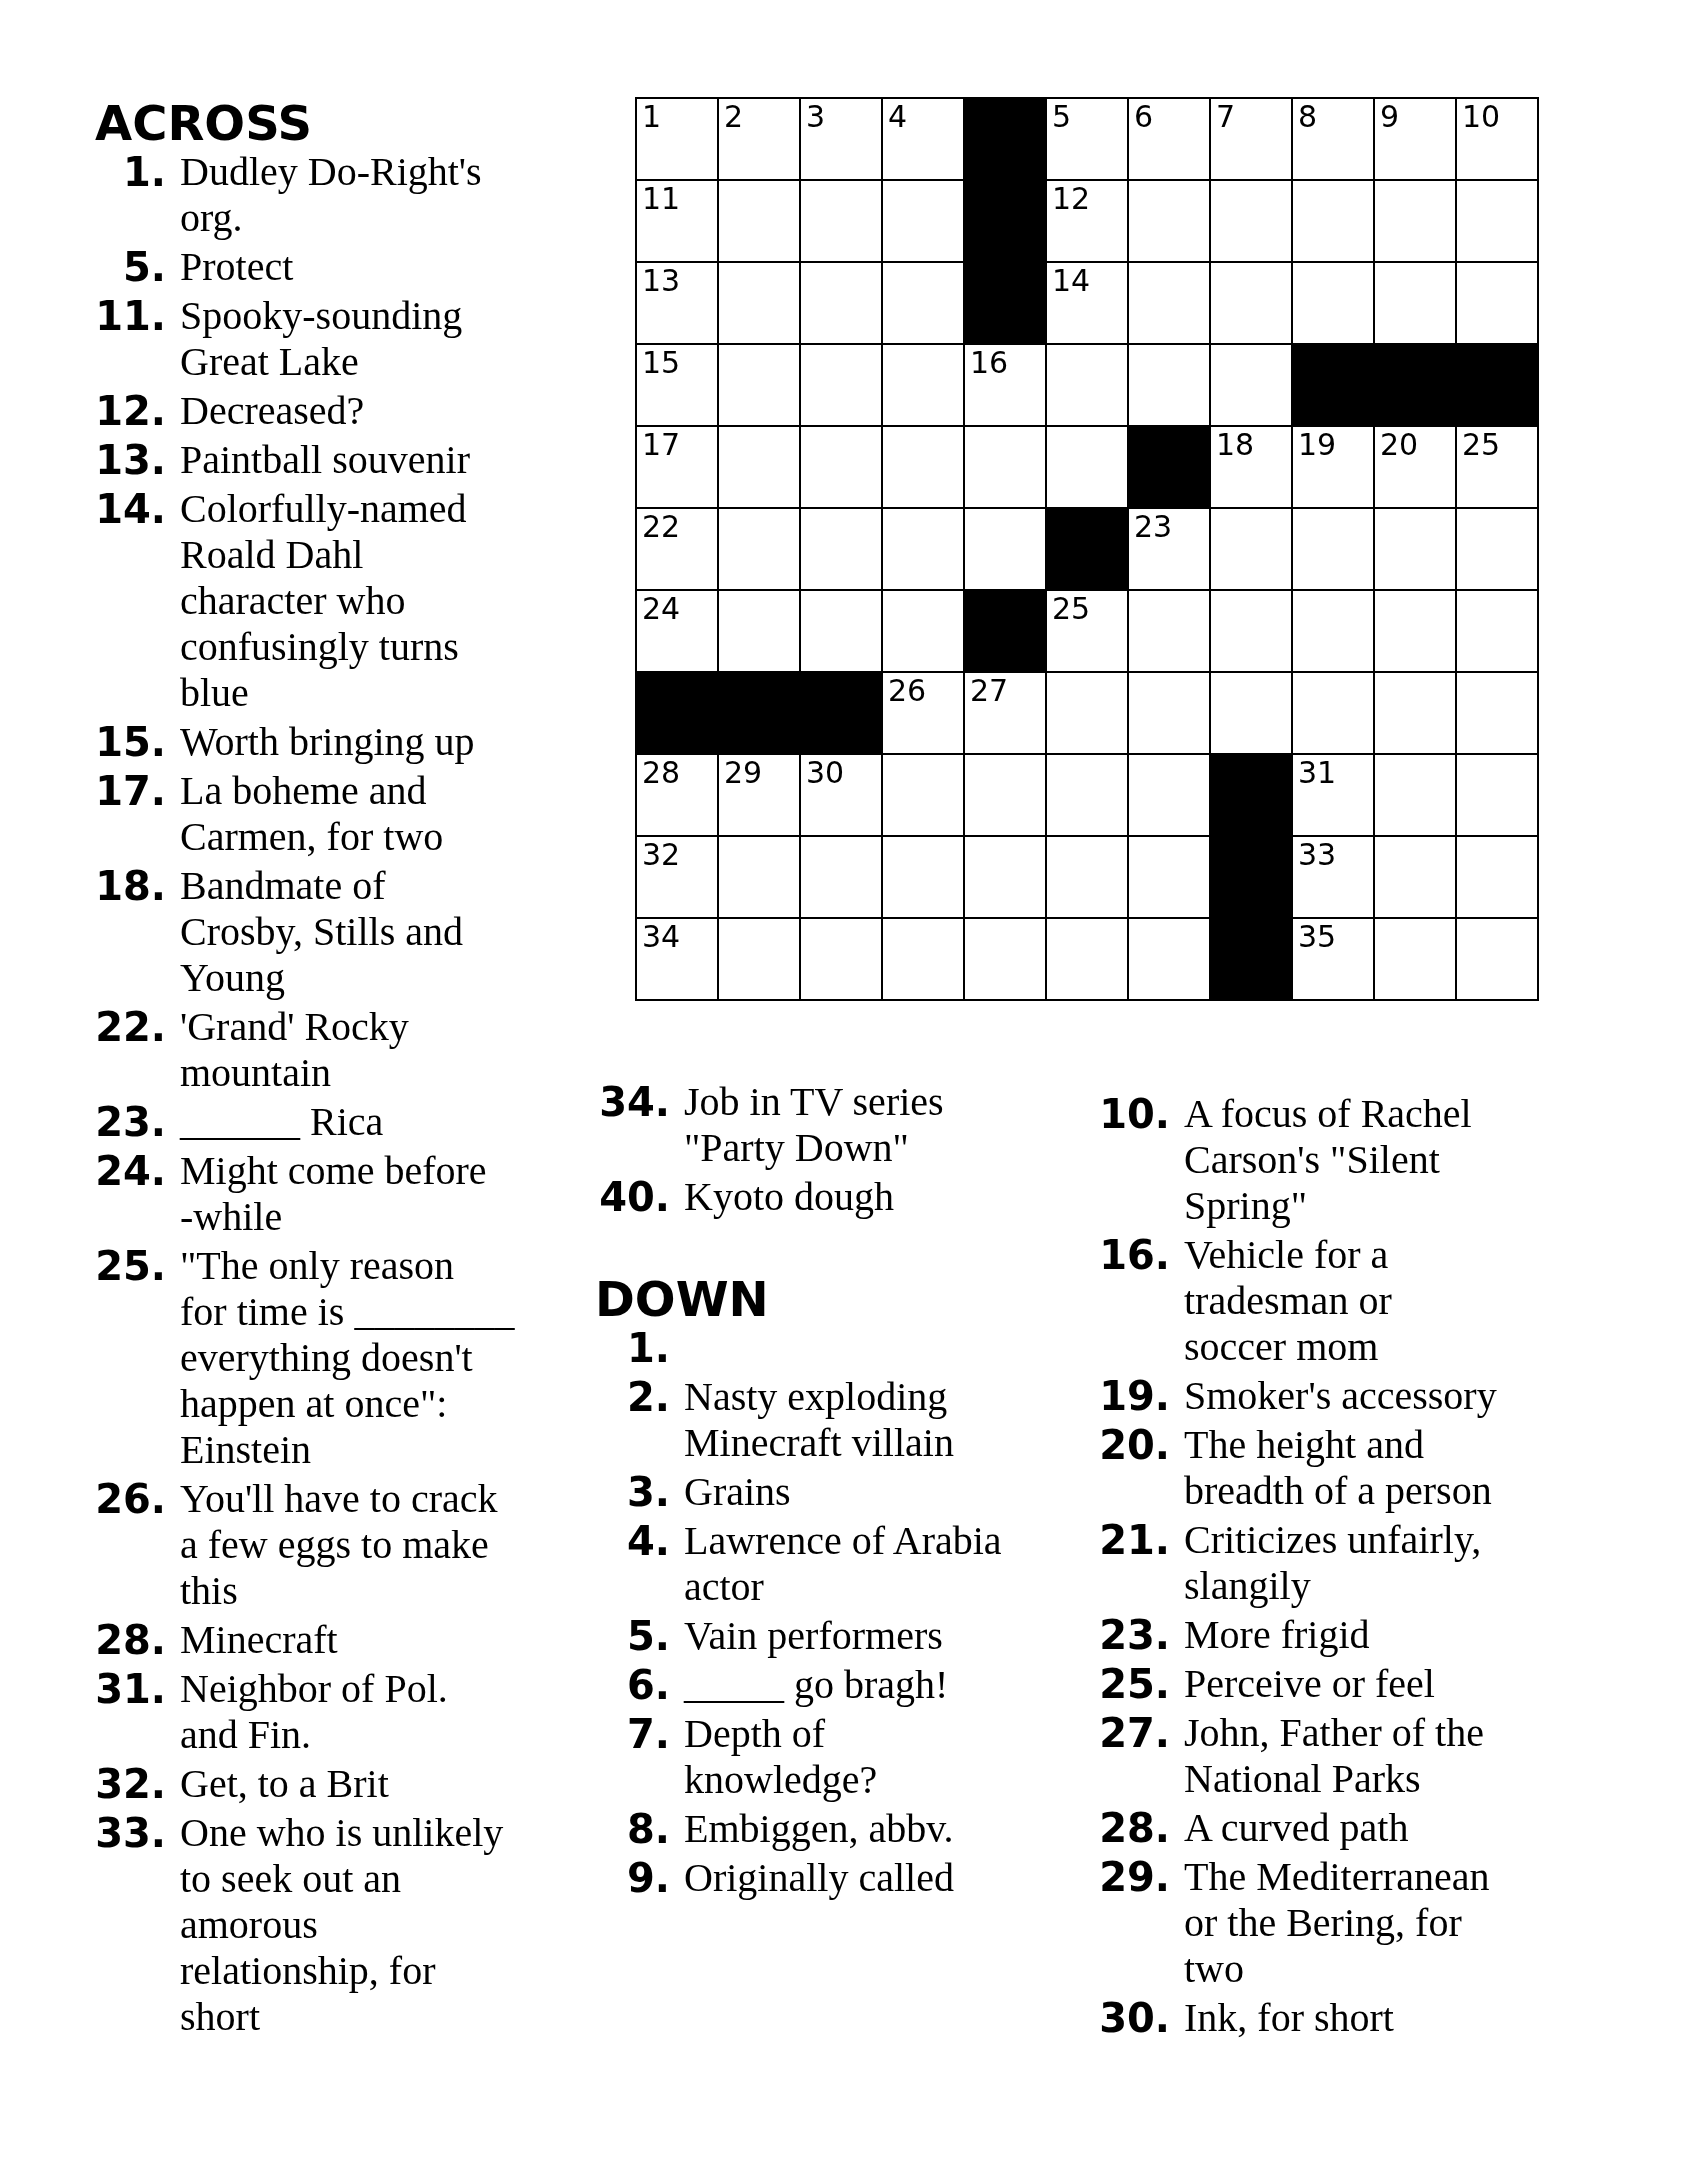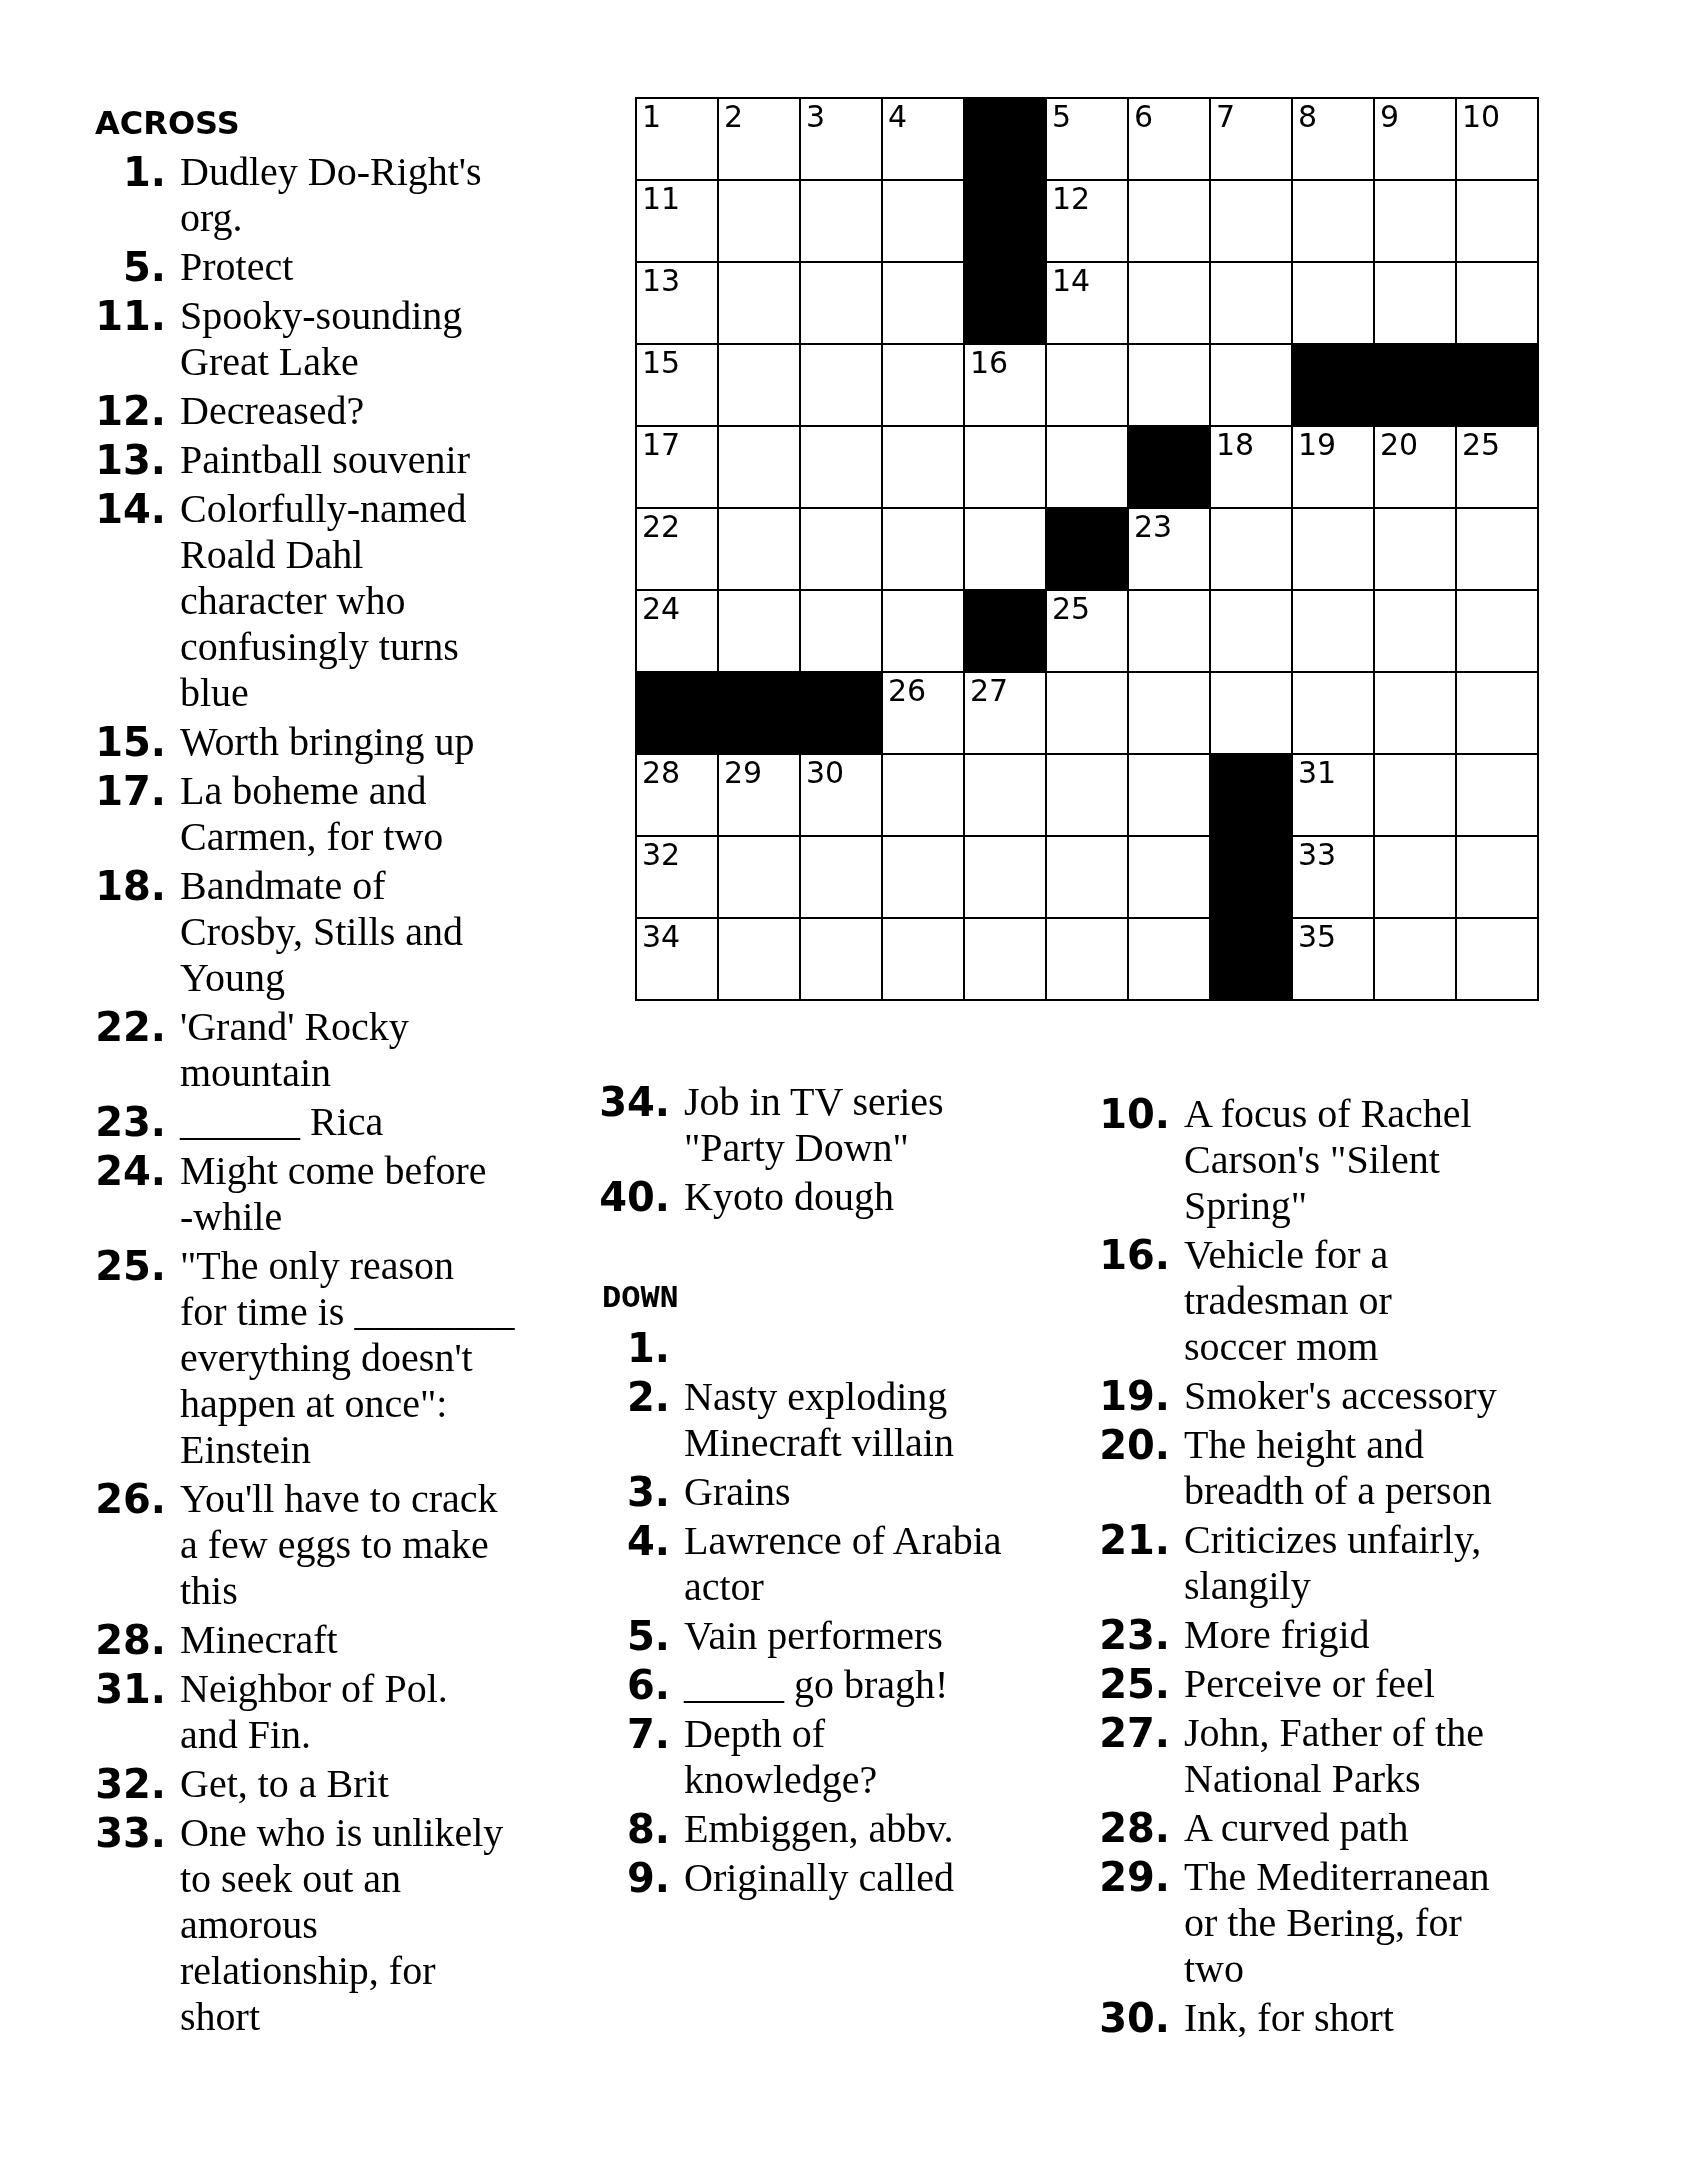--- a/index.html
+++ b/index.html
@@ -47,25 +47,25 @@
   .clue-col {
     position: absolute;
     font-size: 40px;
     line-height: 46px;
   }
   #col-left  { left: 77px;   top: 99px;  width: 503px; }
   #col-mid   { left: 594px;  top: 1079px; width: 483px; }
   #col-right { left: 1094px; top: 1079px; width: 510px; margin-top: 12px; }
   .hdr {
     font-weight: bold;
-    font-size: 32px;
+    font-size: 48px;
     line-height: 48px;
   }
   #col-left .hdr { margin-left: 18px; margin-bottom: 2px; }
-  .hdr.down { margin-top: 55px; margin-left: 8px; margin-bottom: 2px; font-family: Liberation Mono, monospace; }
+  .hdr.down { margin-top: 55px; margin-left: 1px; margin-bottom: 2px; }
   .clue {
     display: flex;
     margin-bottom: 3px;
   }
   .clue .cnum {
     flex: 0 0 89px;
     text-align: right;
     font-weight: bold;
   }
   #col-mid .clue .cnum, #col-right .clue .cnum { flex-basis: 76px; }

